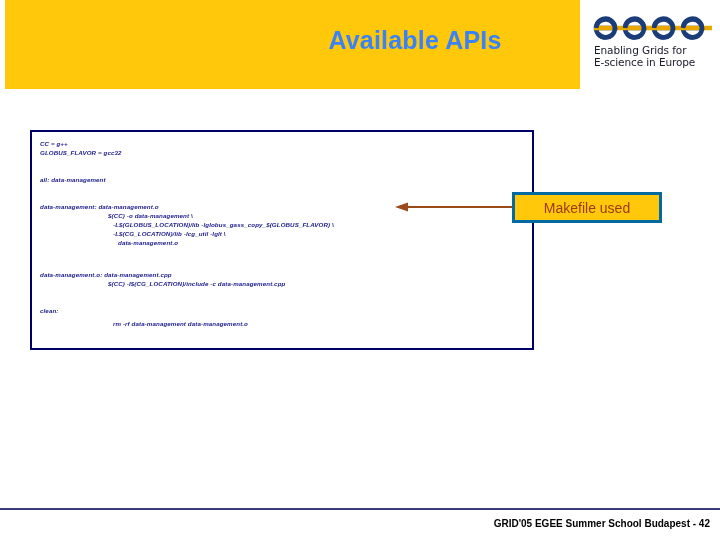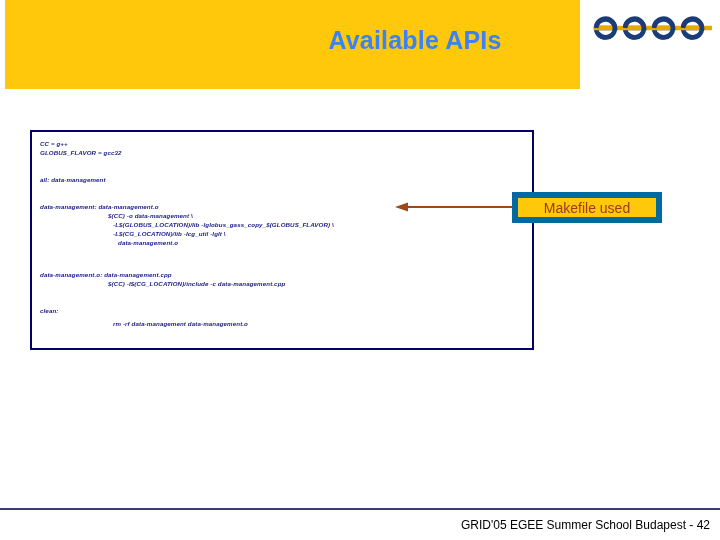--- a/index.html
+++ b/index.html
@@ -88,21 +88,21 @@
   }
 
   
   #callout-box {
     position: absolute;
     left: 512px;
     top: 192px;
     width: 150px;
     height: 31px;
     background: #ffc80a;
-    border: 6px solid #0369a1;
+    border: 3px solid #0369a1;
     box-sizing: border-box;
     display: flex;
     align-items: center;
     justify-content: center;
   }
   #callout-label {
     font-size: 14px;
     color: #9c3a14;
     white-space: nowrap;
   }
@@ -120,22 +120,22 @@
     left: 0;
     top: 508px;
     width: 720px;
     height: 2px;
     background: #3b3b7a;
   }
   #footer-text {
     position: absolute;
     right: 10px;
     top: 518px;
-    font-size: 12px;
-    font-weight: normal;
+    font-size: 10px;
+    font-weight: bold;
     color: #000000;
     white-space: nowrap;
   }
 </style>
 </head>
 <body>
 
 <div id="header-band"></div>
 <div id="slide-title">Available APIs</div>
 
@@ -158,20 +158,24 @@
       <path d="M 46 32 a 19 19 0 0 1 -6 14 a 19 19 0 0 1 -27 -2"></path>
       <path d="M 104 32 a 19 19 0 0 1 -6 14 a 19 19 0 0 1 -27 -2"></path>
       <path d="M 162 32 a 19 19 0 0 1 -6 14 a 19 19 0 0 1 -27 -2"></path>
       <path d="M 220 32 a 19 19 0 0 1 -6 14 a 19 19 0 0 1 -27 -2"></path>
       <path d="M 46 36 a 19 19 0 0 0 -38 -4"></path>
       <path d="M 104 36 a 19 19 0 0 0 -38 -4"></path>
       <path d="M 162 36 a 19 19 0 0 0 -38 -4"></path>
       <path d="M 220 36 a 19 19 0 0 0 -38 -4"></path>
     </g>
   </svg>
+  <div id="egee-tagline">
+    <div>Enabling Grids for</div>
+    <div>E-science in Europe</div>
+  </div>
 </div>
 
 <div id="code-box">
     <div class="code-line" style="left: 8px; top: 8px;">CC = g++</div>
     <div class="code-line" style="left: 8px; top: 17px;">GLOBUS_FLAVOR = gcc32</div>
     <div class="code-line" style="left: 8px; top: 44px;">all: data-management</div>
     <div class="code-line" style="left: 8px; top: 71px;">data-management: data-management.o</div>
     <div class="code-line" style="left: 76px; top: 80px;">$(CC) -o data-management \</div>
     <div class="code-line" style="left: 81px; top: 89px;">-L$(GLOBUS_LOCATION)/lib -lglobus_gass_copy_$(GLOBUS_FLAVOR) \</div>
     <div class="code-line" style="left: 81px; top: 98px;">-L$(CG_LOCATION)/lib -lcg_util -lglt \</div>

